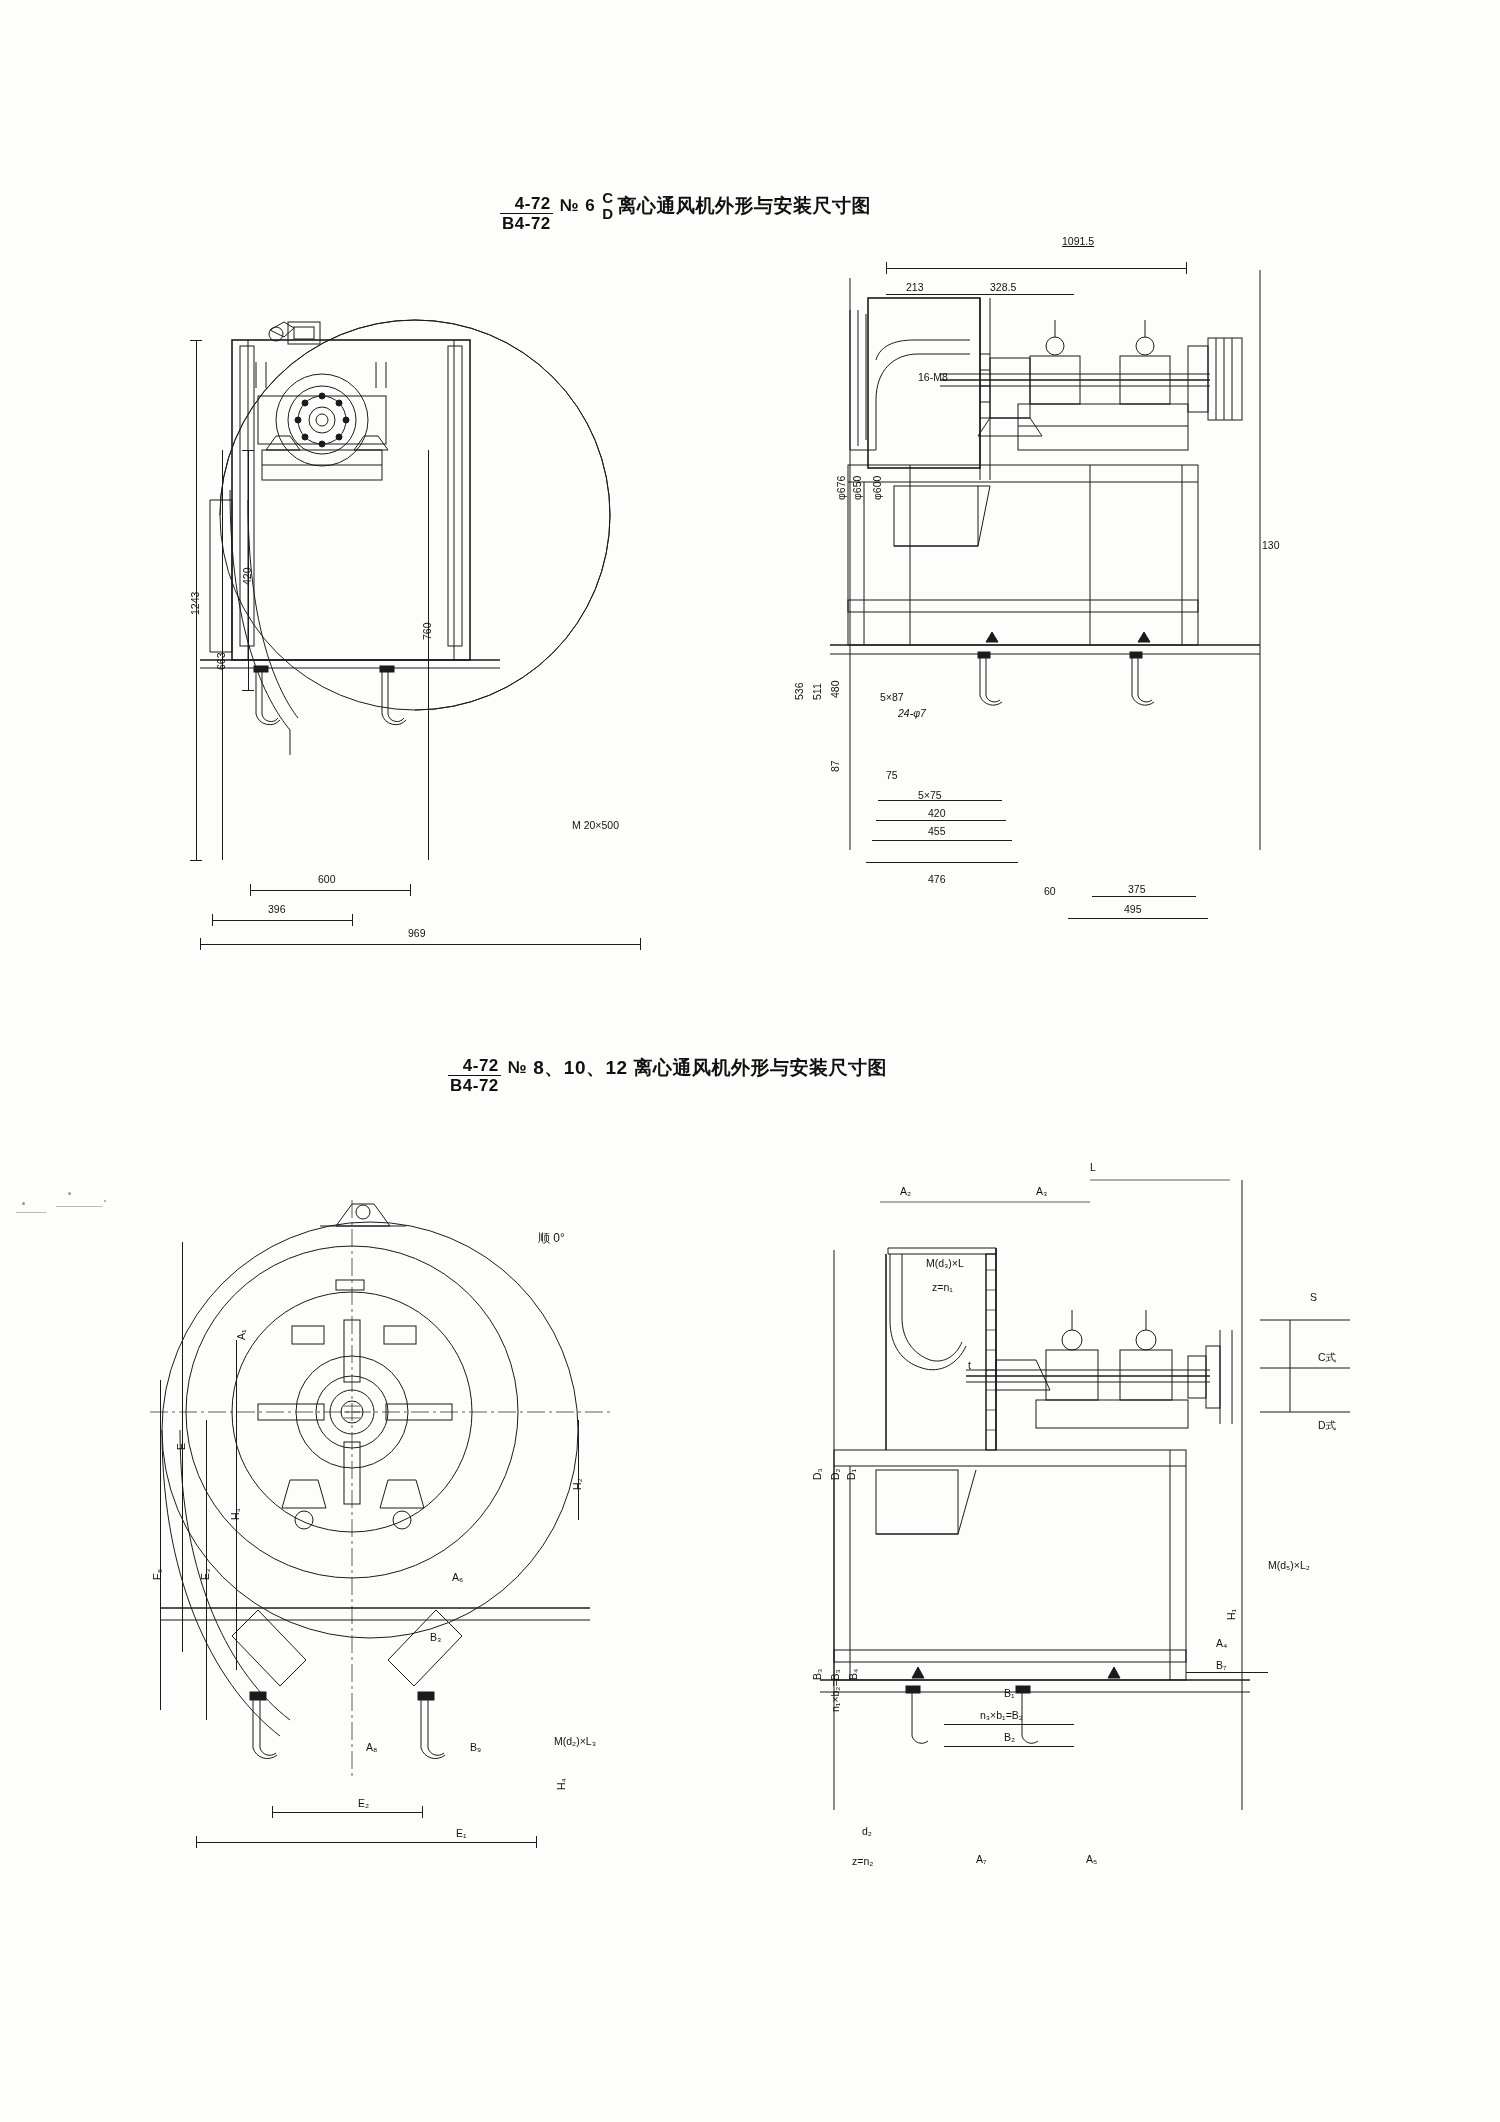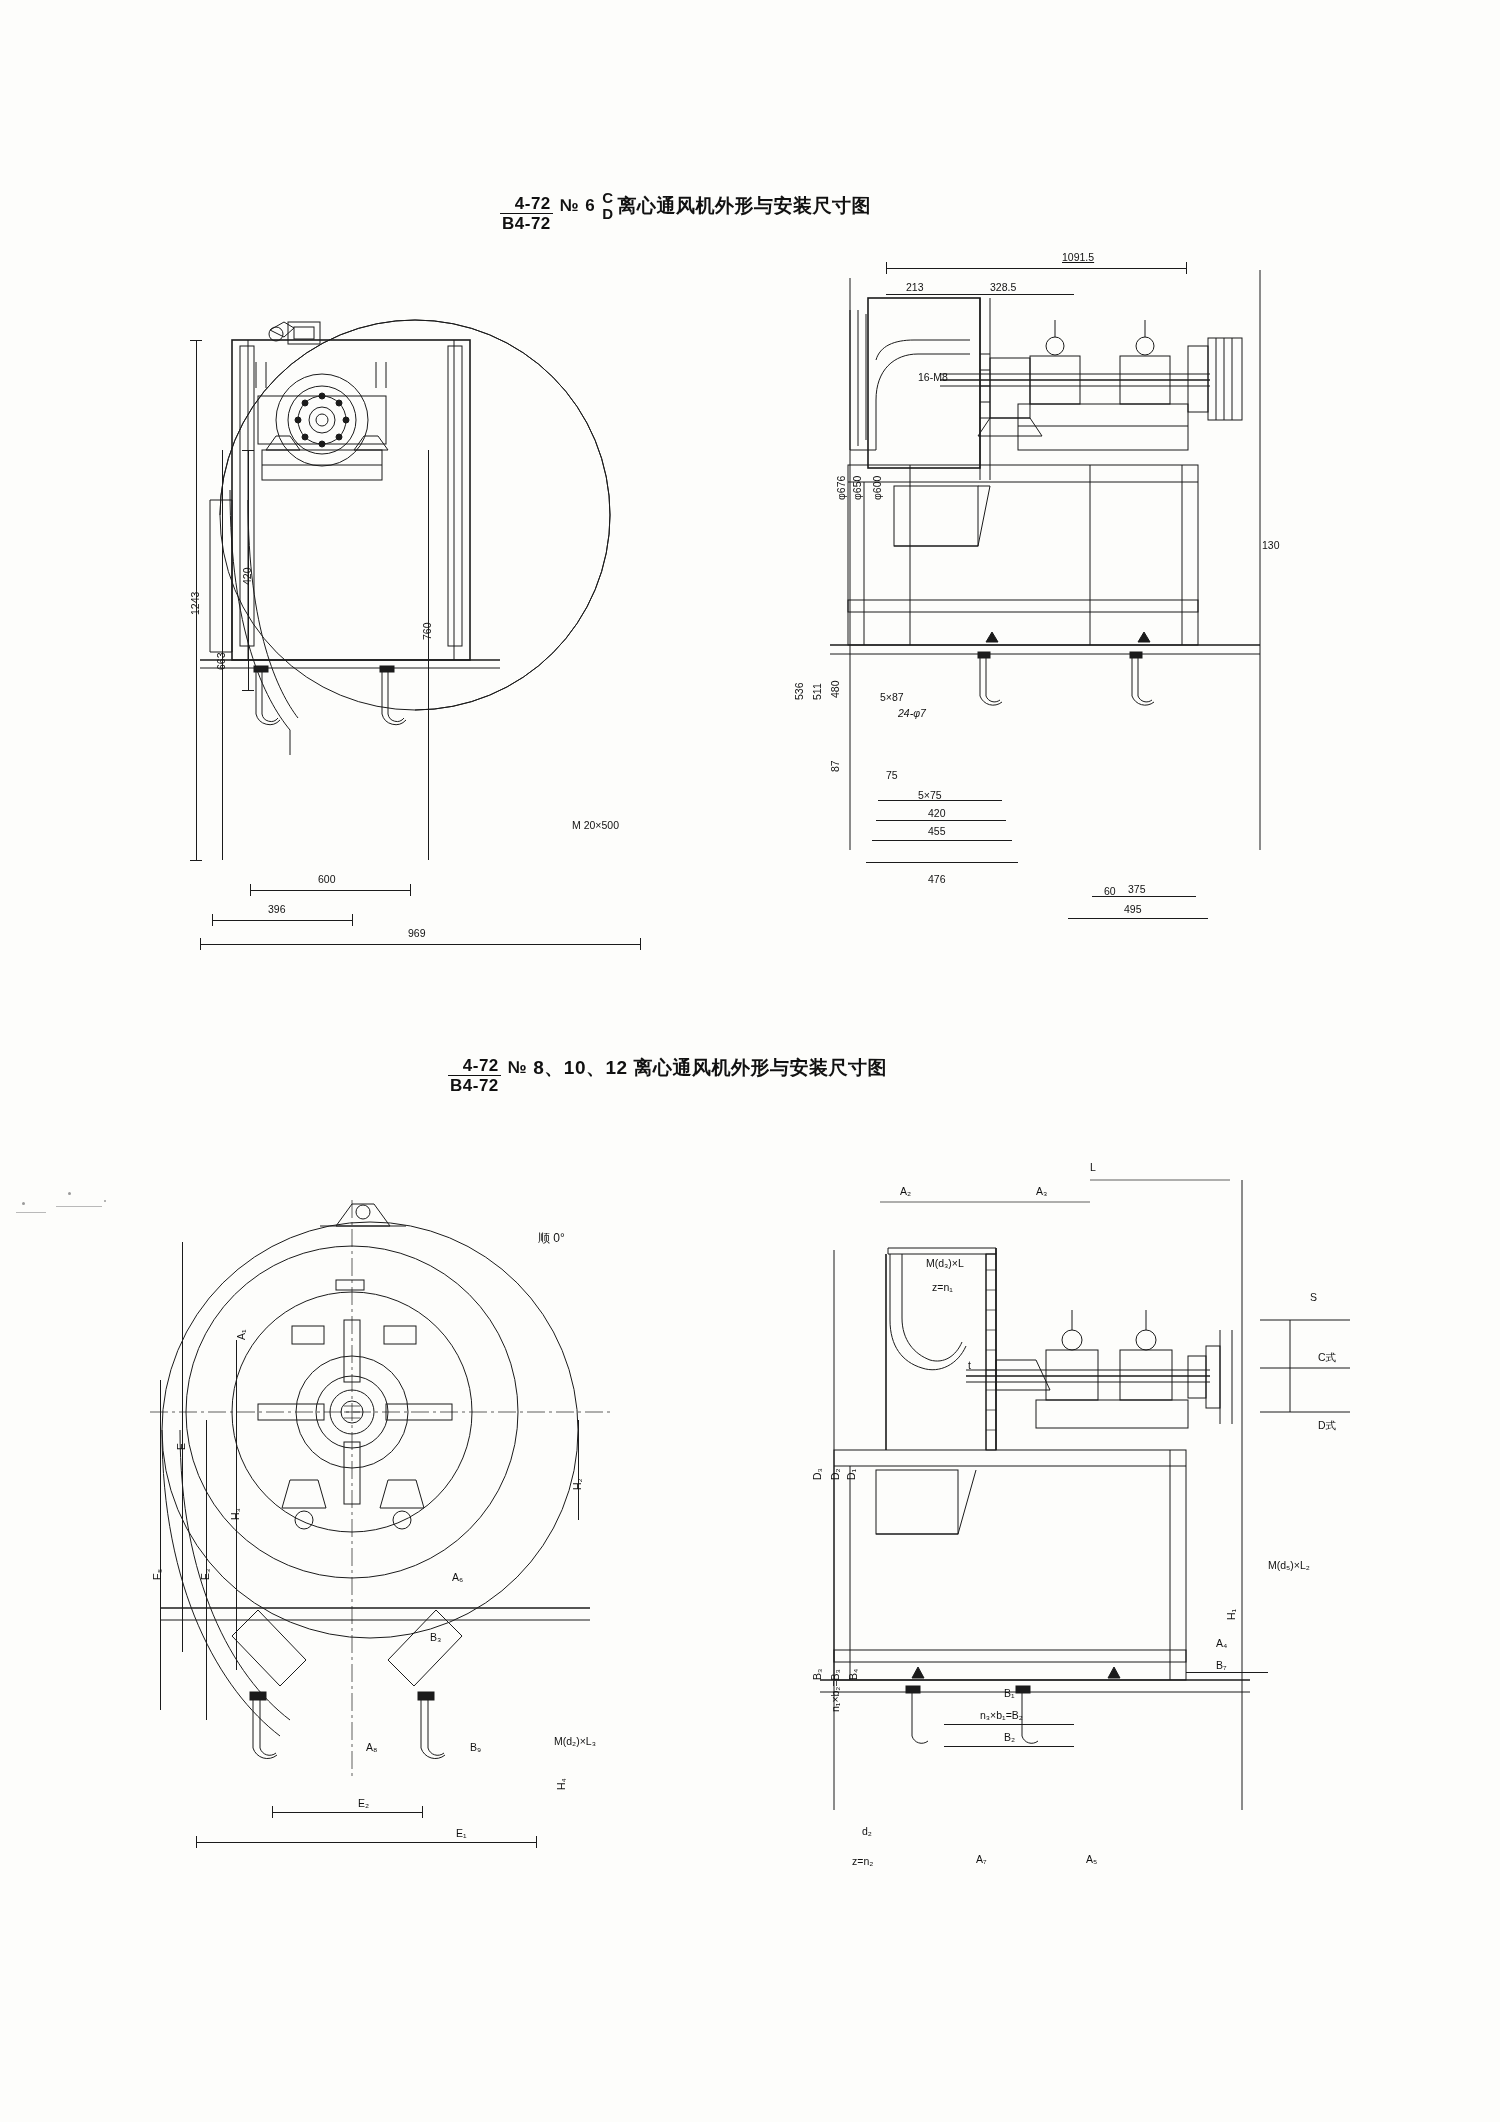--- a/index.html
+++ b/index.html
@@ -201,21 +201,21 @@
     <path class="stkf" d="M196 392 l6 -10 l6 10 z"></path>
     <path class="stkf" d="M348 392 l6 -10 l6 10 z"></path>
 
     <line class="stk" x1="120" y1="215" x2="120" y2="395"></line>
     <line class="stk" x1="300" y1="215" x2="300" y2="395"></line>
   </svg>
 
   <div class="ln h" style="left:886px;top:268px;width:300px;"></div>
   <div class="ln v" style="left:886px;top:262px;height:12px;"></div>
   <div class="ln v" style="left:1186px;top:262px;height:12px;"></div>
-  <div class="lbl" style="left:1062px;top:252px;text-decoration:underline;">1091.5</div>
+  <div class="lbl" style="left:1062px;top:236px;text-decoration:underline;">1091.5</div>
 
   <div class="ln h" style="left:886px;top:294px;width:78px;"></div>
   <div class="lbl" style="left:906px;top:282px;">213</div>
   <div class="ln h" style="left:964px;top:294px;width:110px;"></div>
   <div class="lbl" style="left:990px;top:282px;">328.5</div>
 
   <div class="lbl" style="left:1262px;top:540px;"><span>130</span></div>
 
   <div class="lbl" style="left:918px;top:372px;">16-M8</div>
 
@@ -235,21 +235,21 @@
 
   <div class="ln h" style="left:878px;top:800px;width:124px;"></div>
   <div class="lbl" style="left:918px;top:790px;">5×75</div>
   <div class="ln h" style="left:876px;top:820px;width:130px;"></div>
   <div class="lbl" style="left:928px;top:808px;">420</div>
   <div class="ln h" style="left:872px;top:840px;width:140px;"></div>
   <div class="lbl" style="left:928px;top:826px;">455</div>
   <div class="ln h" style="left:866px;top:862px;width:152px;"></div>
   <div class="lbl" style="left:928px;top:846px;margin-top:28px;">476</div>
 
-  <div class="lbl" style="left:1104px;top:886px;">60</div>
+  <div class="lbl" style="left:1044px;top:886px;">60</div>
   <div class="ln h" style="left:1092px;top:896px;width:104px;"></div>
   <div class="lbl" style="left:1128px;top:884px;">375</div>
   <div class="ln h" style="left:1068px;top:918px;width:140px;"></div>
   <div class="lbl" style="left:1124px;top:904px;">495</div>
 
   <div class="title" style="left:448px;top:1040px;">
     <span class="frac">
       <span class="num">4-72</span>
       <span style="display:block;width:100%;height:1px;background:#111;"></span>
       <span class="den">B4-72</span>

